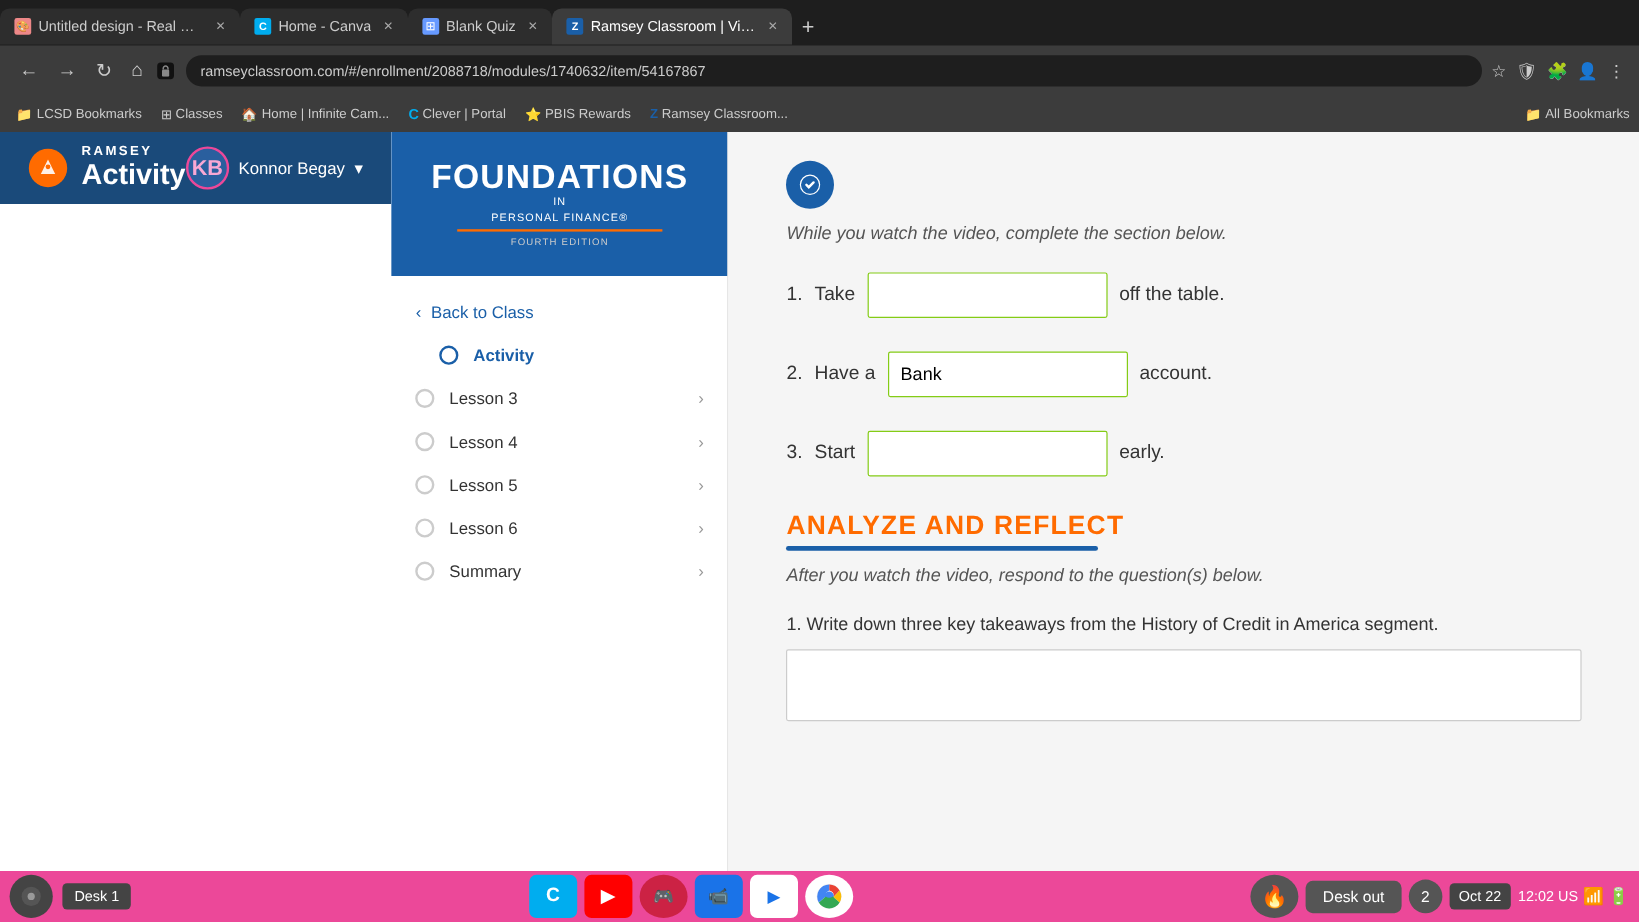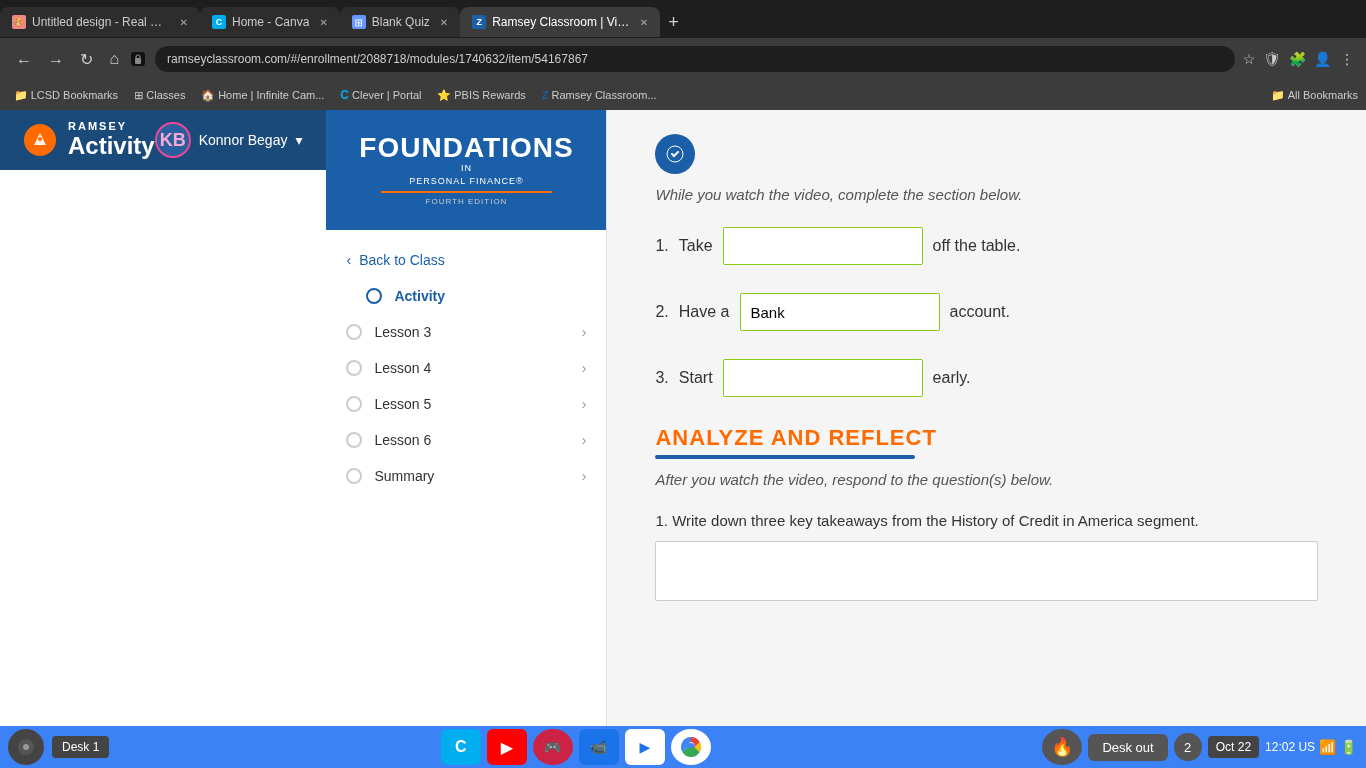--- a/index.html
+++ b/index.html
@@ -79,21 +79,21 @@
     .fill-blank-num { font-size: 16px; color: #333; }
     .fill-blank-input { border: 1px solid #84cc16; border-radius: 2px; padding: 6px 10px; font-size: 15px; width: 200px; background: #fff; height: 38px; }
 
     .section-heading { font-size: 22px; font-weight: 900; color: #ff6b00; text-transform: uppercase; letter-spacing: 1px; margin-bottom: 4px; }
     .section-underline { width: 260px; height: 4px; background: #1a5fa8; border-radius: 2px; margin-bottom: 12px; }
 
     .question-text { font-size: 15px; color: #333; margin-bottom: 12px; }
     .answer-box { border: 1px solid #ccc; background: #fff; width: 100%; height: 60px; border-radius: 2px; }
 
     
-    .taskbar { position: fixed; bottom: 0; left: 0; width: 1366px; height: 42px; background: #3b82f6; display: flex; align-items: center; justify-content: space-between; padding: 0 8px; z-index: 1000; }
+    .taskbar { position: fixed; bottom: 0; left: 0; width: 1366px; height: 42px; background: #ec4899; display: flex; align-items: center; justify-content: space-between; padding: 0 8px; z-index: 1000; }
     .taskbar-left { display: flex; align-items: center; gap: 8px; }
     .taskbar-center { display: flex; align-items: center; gap: 6px; }
     .taskbar-right { display: flex; align-items: center; gap: 6px; }
     .taskbar-btn { width: 36px; height: 36px; border-radius: 50%; display: flex; align-items: center; justify-content: center; background: #333; cursor: pointer; font-size: 18px; color: #fff; border: none; }
     .taskbar-app { width: 40px; height: 36px; border-radius: 6px; display: flex; align-items: center; justify-content: center; background: #444; cursor: pointer; font-size: 18px; }
     .desk-label { color: #fff; font-size: 12px; background: #444; padding: 4px 10px; border-radius: 4px; }
     .sign-out-btn { background: #555; color: #fff; border: none; border-radius: 6px; padding: 6px 14px; font-size: 13px; cursor: pointer; }
     .taskbar-badge { background: #555; color: #fff; width: 28px; height: 28px; border-radius: 50%; display: flex; align-items: center; justify-content: center; font-size: 13px; }
     .taskbar-date { color: #fff; font-size: 12px; padding: 4px 8px; background: #444; border-radius: 4px; }
     .taskbar-time { color: #fff; font-size: 12px; }

